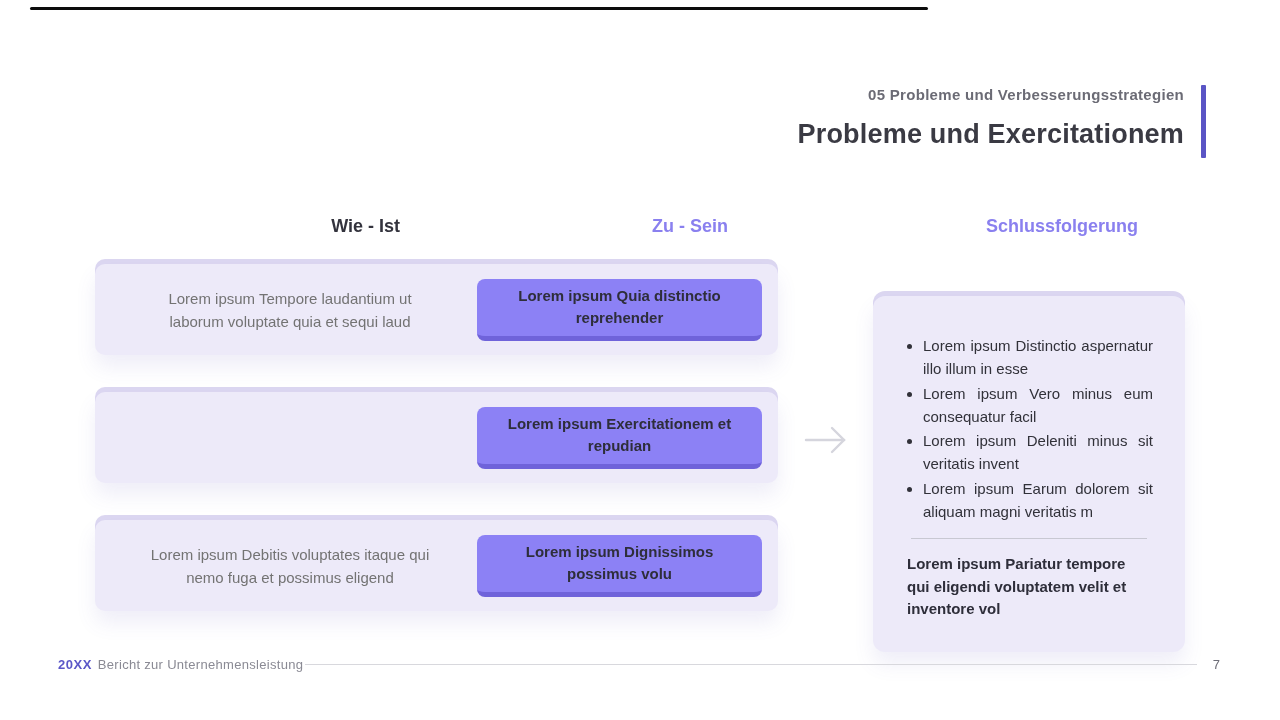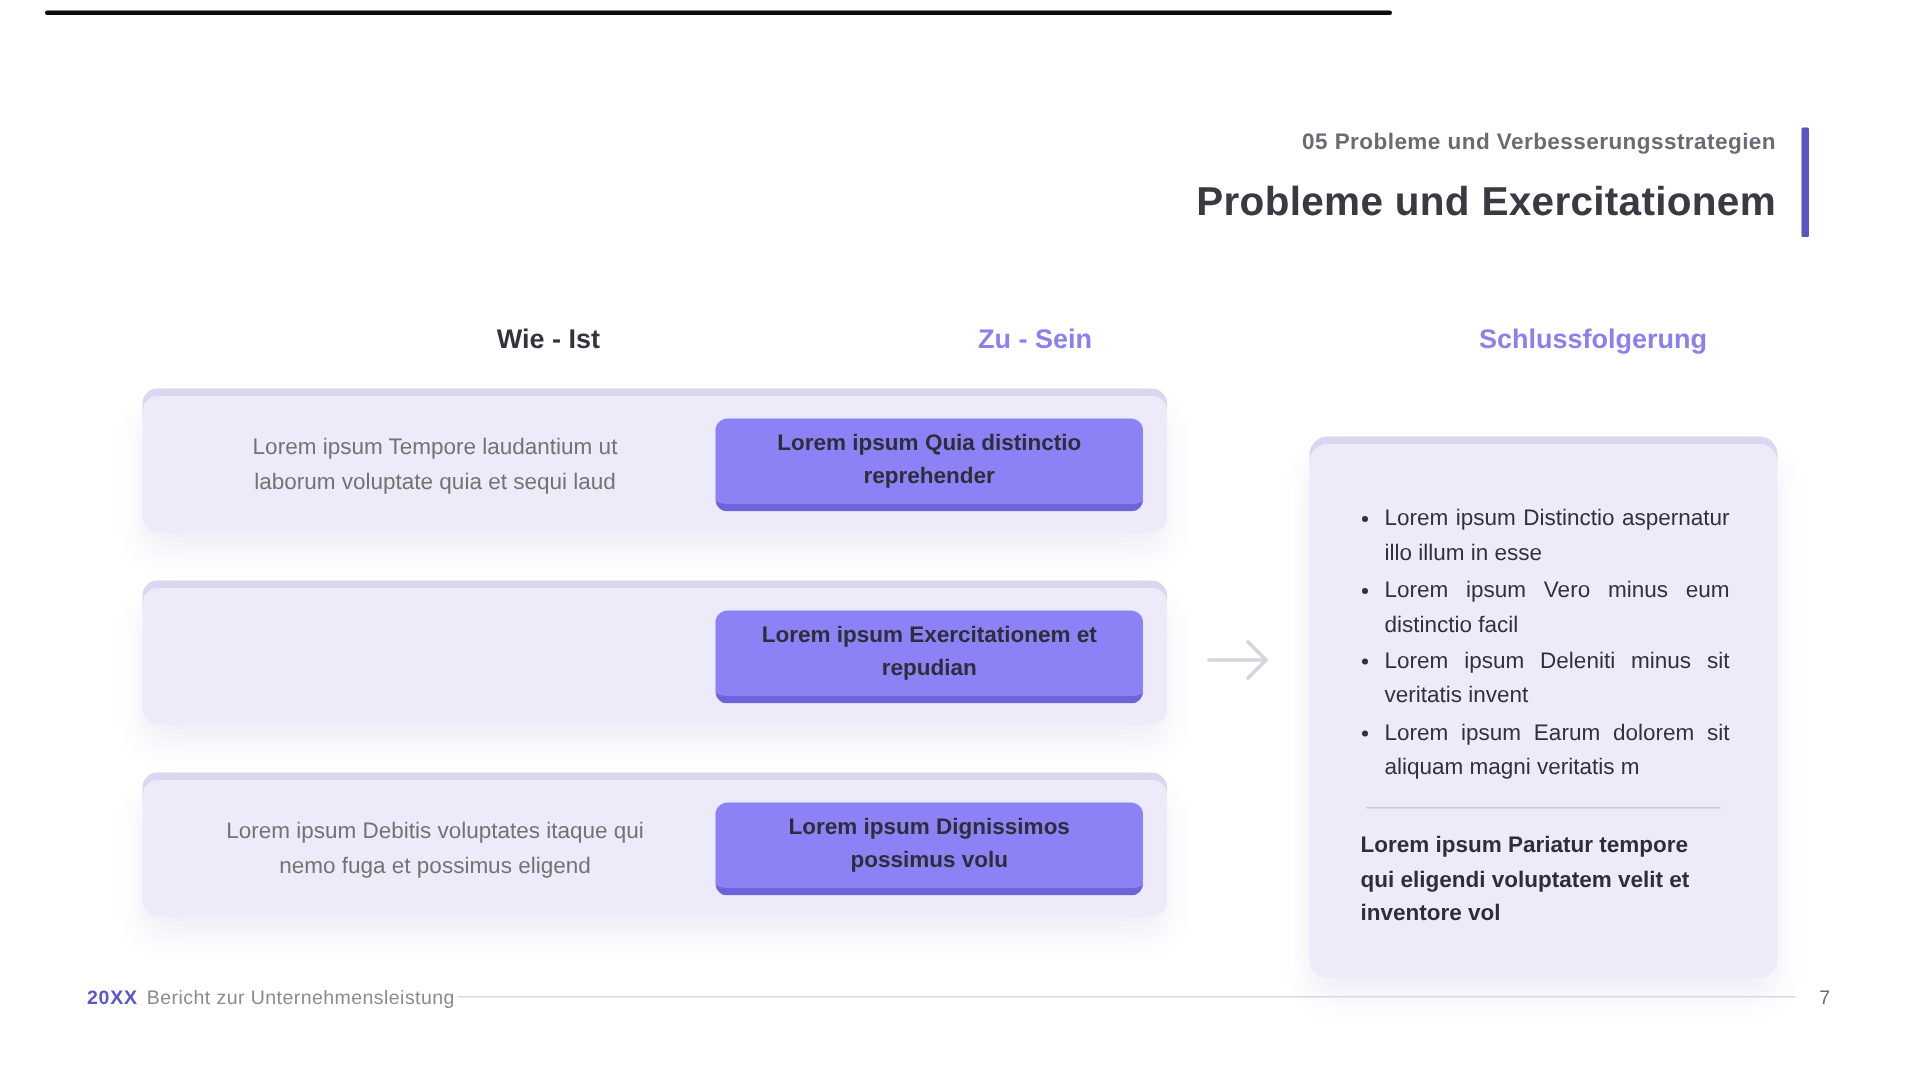--- a/index.html
+++ b/index.html
@@ -120,21 +120,21 @@
   <div class="arrow">
     <svg width="44" height="32" viewBox="0 0 44 32" fill="none">
       <path d="M2 16 H40" stroke="#d5d5dd" stroke-width="2.4" stroke-linecap="round"></path>
       <path d="M28 4 C33 9 37 13 40 16 C37 19 33 23 28 28" stroke="#d5d5dd" stroke-width="2.4" stroke-linecap="round" fill="none"></path>
     </svg>
   </div>
 
   <aside class="panel">
     <ul>
       <li>Lorem ipsum Distinctio aspernatur illo illum in esse</li>
-      <li>Lorem ipsum Vero minus eum distinctio facil</li>
+      <li>Lorem ipsum Vero minus eum consequatur facil</li>
       <li>Lorem ipsum Deleniti minus sit veritatis invent</li>
       <li>Lorem ipsum Earum dolorem sit aliquam magni veritatis m</li>
     </ul>
     <hr class="panel-divider">
     <p class="panel-summary">Lorem ipsum Pariatur tempore qui eligendi voluptatem velit et inventore vol</p>
   </aside>
 
   <footer class="footer">
     <span class="year">20XX</span>
     <span class="subtitle">Bericht zur Unternehmensleistung</span>

